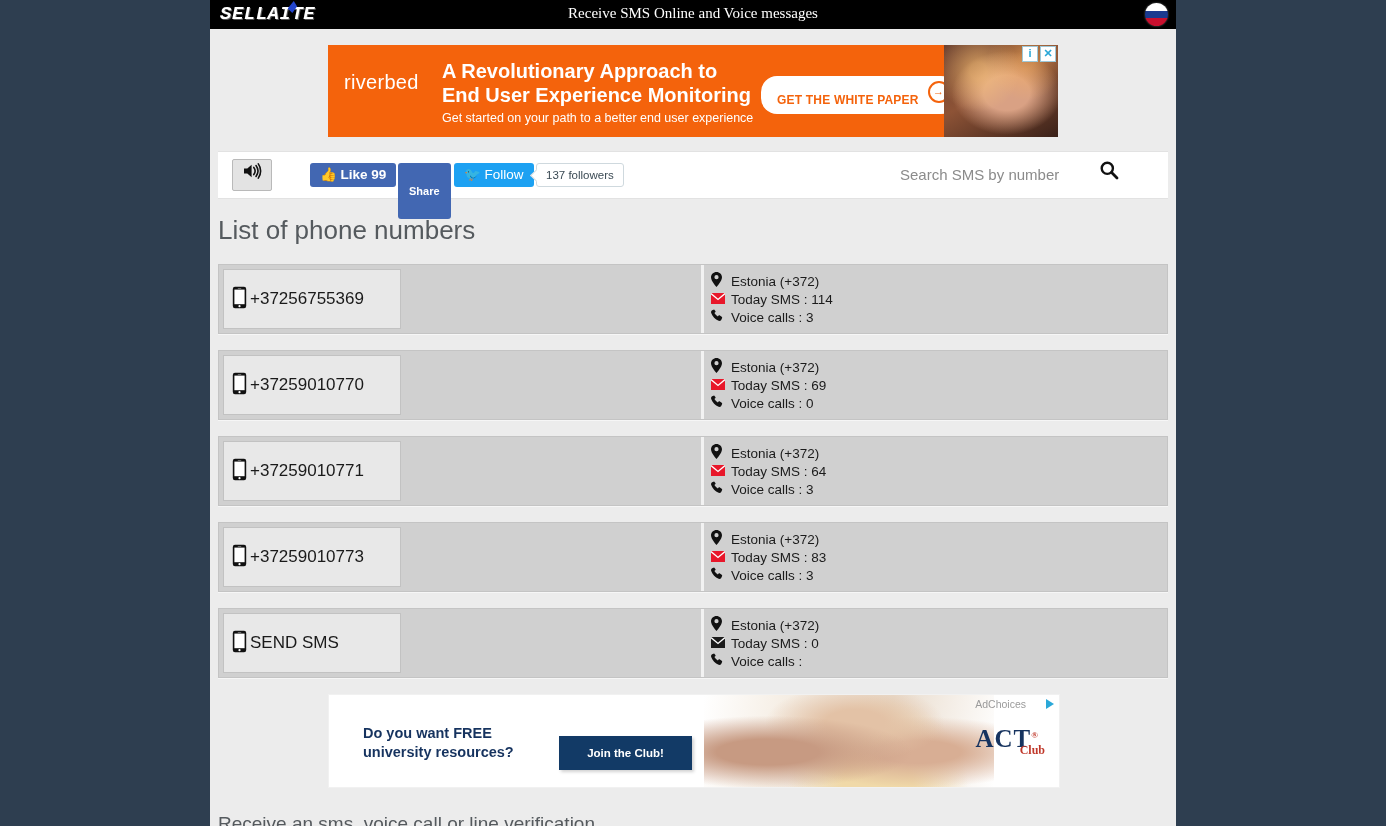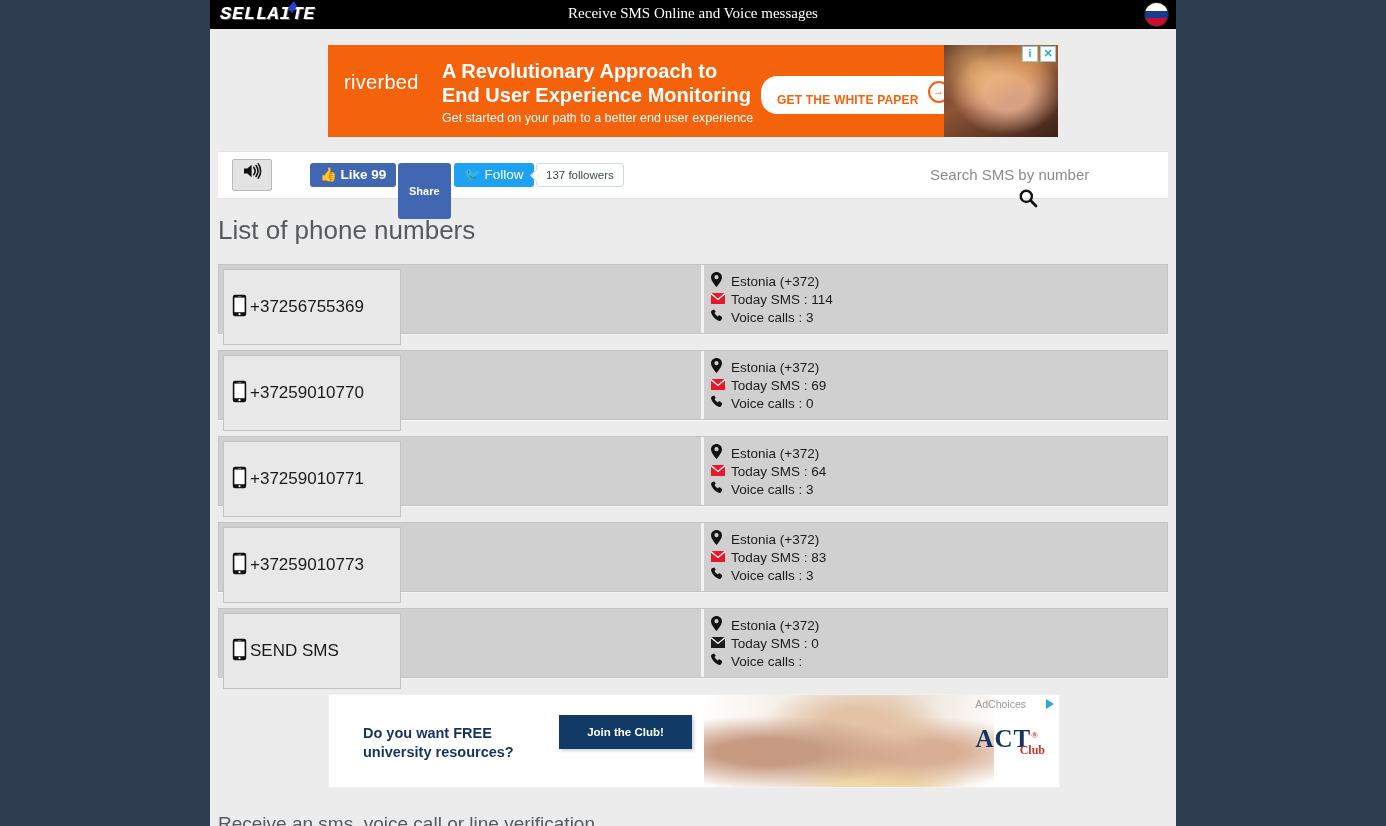--- a/index.html
+++ b/index.html
@@ -280,22 +280,21 @@
     background: #fff;
     border-left: 1px solid #cfd9de;
     border-bottom: 1px solid #cfd9de;
     transform: rotate(45deg);
   }
   .search-wrap {
     position: absolute;
     right: 48px;
     top: 8px;
     display: flex;
-    align-items: center;
-    flex-direction: column;
+    align-items: flex-start;
   }
   .search-input {
     width: 188px;
     height: 26px;
     border: 0;
     outline: 0;
     background: #ffffff;
     font-family: "Liberation Sans", sans-serif;
     font-size: 15px;
     color: #333;
@@ -330,21 +329,21 @@
     border: 1px solid #c4c4c4;
     box-shadow: 0 1px 0 #f6f6f6;
     cursor: pointer;
   }
   .num-btn {
     position: absolute;
     left: 4px;
     top: 4px;
     height: 58px;
     min-width: 160px;
-    padding: 8px 8px;
+    padding: 0 8px;
     background: #e8e8e8;
     border: 1px solid #c2c2c2;
     display: flex;
     align-items: center;
     cursor: pointer;
   }
   .num-btn .mobi { margin-right: 3px; display: inline-block; }
   .num-label {
     font-size: 17px;
     color: #1a1a1a;
@@ -402,21 +401,21 @@
     top: 29px;
     color: #16335f;
     font-weight: bold;
     font-size: 14.5px;
     line-height: 19px;
     white-space: pre-line;
   }
   .ad-bot-btn {
     position: absolute;
     left: 230px;
-    top: 20px;
+    top: 41px;
     width: 133px;
     height: 34px;
     background: #123a66;
     color: #ffffff;
     font-weight: bold;
     font-size: 11.5px;
     line-height: 34px;
     text-align: center;
     cursor: pointer;
     box-shadow: 2px 2px 3px rgba(0,0,0,.18);

